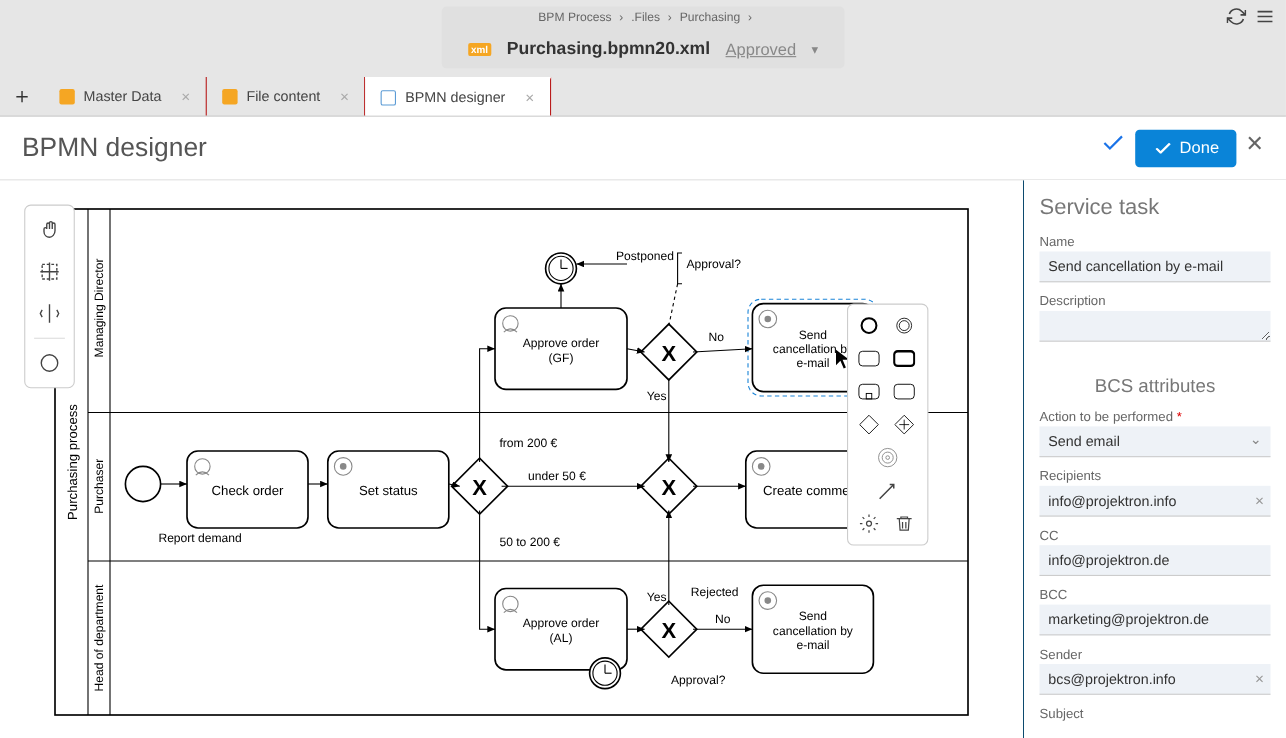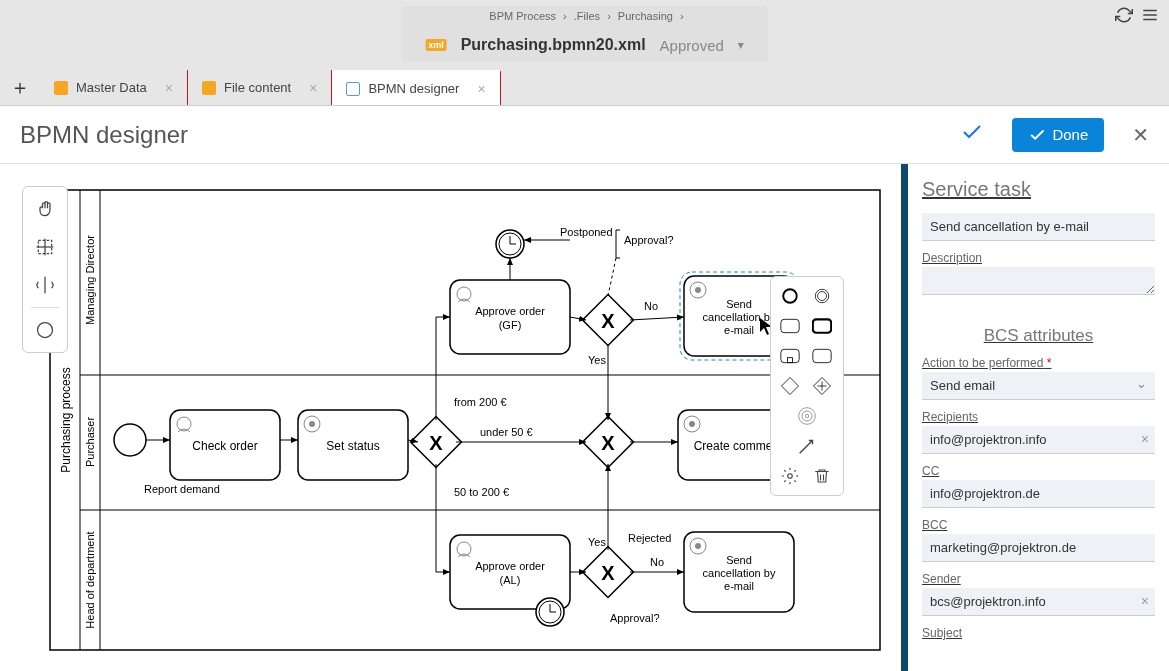--- a/index.html
+++ b/index.html
@@ -7,42 +7,42 @@
 
 .top-bar { height: 70px; background: #e6e6e6; position: relative; }
 .top-icons { position: absolute; right: 10px; top: 6px; display: flex; gap: 8px; }
 .top-icons span { cursor: pointer; font-size: 16px; color: #444; }
 .breadcrumb-box { background: #e0e0e0; border-radius: 4px; padding: 4px 24px 8px 24px; position: absolute; left: 50%; top: 6px; transform: translateX(-50%); text-align: center; }
 .breadcrumb { font-size: 11px; color: #666; margin-bottom: 14px; }
 .breadcrumb span { padding: 0 4px; }
 .file-line { display: flex; align-items: center; justify-content: center; gap: 14px; }
 .xml-badge { background: #f5a623; color: #fff; font-size: 9px; padding: 1px 3px; border-radius: 2px; font-weight: bold; }
 .file-name { font-size: 16px; font-weight: bold; color: #333; }
-.approved { color: #888; font-size: 15px; }
+.approved { color: #888; font-size: 15px; text-decoration: underline; }
 .chev { color: #888; font-size: 12px; }
 
 .tab-strip { height: 36px; background: #e6e6e6; display: flex; align-items: stretch; border-bottom: 1px solid #ccc; }
 .tab-plus { width: 40px; display: flex; align-items: center; justify-content: center; font-size: 20px; color: #333; cursor: pointer; }
 .tab { display: flex; align-items: center; gap: 8px; padding: 0 14px; border-right: 1px solid #b91c1c; font-size: 13px; color: #444; cursor: pointer; position: relative; }
 .tab.active { background: #fff; border-top: 2px solid #fff; }
 .tab .close { color: #aaa; font-size: 14px; margin-left: 10px; }
 .tab-icon { width: 14px; height: 14px; display: inline-block; }
 .tab-icon.xml { background: #f5a623; border-radius: 2px; }
 .tab-icon.bpmn { border: 1px solid #5b9bd5; border-radius: 2px; position: relative; }
 
 .header-row { height: 58px; display: flex; align-items: center; justify-content: space-between; padding: 0 20px; border-bottom: 1px solid #e0e0e0; }
 .header-title { font-size: 24px; color: #555; }
-.header-actions { display: flex; align-items: center; gap: 28px; }
+.header-actions { display: flex; gap: 8px; }
 .check-icon { color: #1a73e8; font-size: 22px; cursor: pointer; }
 .done-btn { background: #0a84d8; color: #fff; border: none; border-radius: 4px; padding: 8px 16px; font-size: 15px; display: flex; align-items: center; gap: 6px; cursor: pointer; }
 .close-header { font-size: 20px; color: #666; cursor: pointer; }
 
 .main { display: flex; height: 507px; }
 .canvas-area { flex: 1; position: relative; overflow: hidden; }
-.panel { width: 268px; padding: 14px 14px; border-left: 7px solid #0c4a6e; background: #fff; overflow-y: auto; font-size: 13px; text-decoration: underline; }
+.panel { width: 239px; padding: 14px 14px; border-left: 1px solid #0c4a6e; background: #fff; overflow-y: auto; font-size: 13px; }
 
 .tool-palette { position: absolute; left: 22px; top: 22px; border: 1px solid #ccc; border-radius: 6px; background: #fff; padding: 4px; display: flex; flex-direction: column; gap: 2px; z-index: 10; }
 .tool-palette .tool { width: 36px; height: 36px; display: flex; align-items: center; justify-content: center; border-radius: 4px; cursor: pointer; color: #444; }
 .tool svg, .tool-shape { width: 20px; height: 20px; }
 
 .bpmn-svg { position: absolute; left: 40px; top: 16px; }
 
 .context-pad { position: absolute; border: 1px solid #ccc; border-radius: 6px; background: #fff; padding: 6px; display: grid; grid-template-columns: repeat(2, 28px); gap: 4px; z-index: 20; }
 .context-pad .cp { width: 26px; height: 26px; display: flex; align-items: center; justify-content: center; cursor: pointer; color: #444; }
 
@@ -365,20 +365,21 @@
             <path d="M3 6h18M8 6V4h8v2M6 6l1 14h10l1-14M10 10v8M14 10v8"></path>
           </svg>
         </div>
     </div>
 
   </div>
 
   <div class="panel">
     <h2>Service task</h2>
 
+    <label>Name</label>
     <input class="field" value="Send cancellation by e-mail" style="">
 
     <label>Description</label>
     <textarea class="field textarea" style=""></textarea>
 
     <h3>BCS attributes</h3>
 
     <label><span>Action to be performed</span> <span class="req">*</span></label>
     <div class="select-wrap">
       <input class="field" readonly="" value="Send email" style="">

